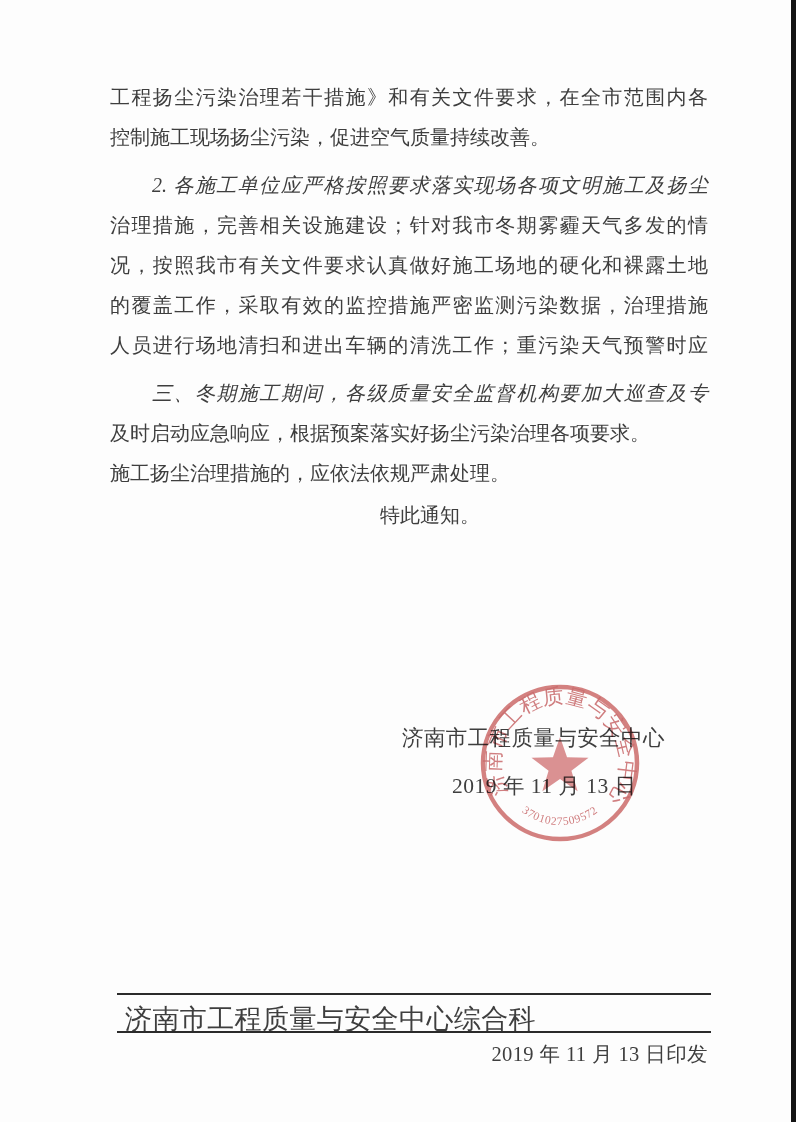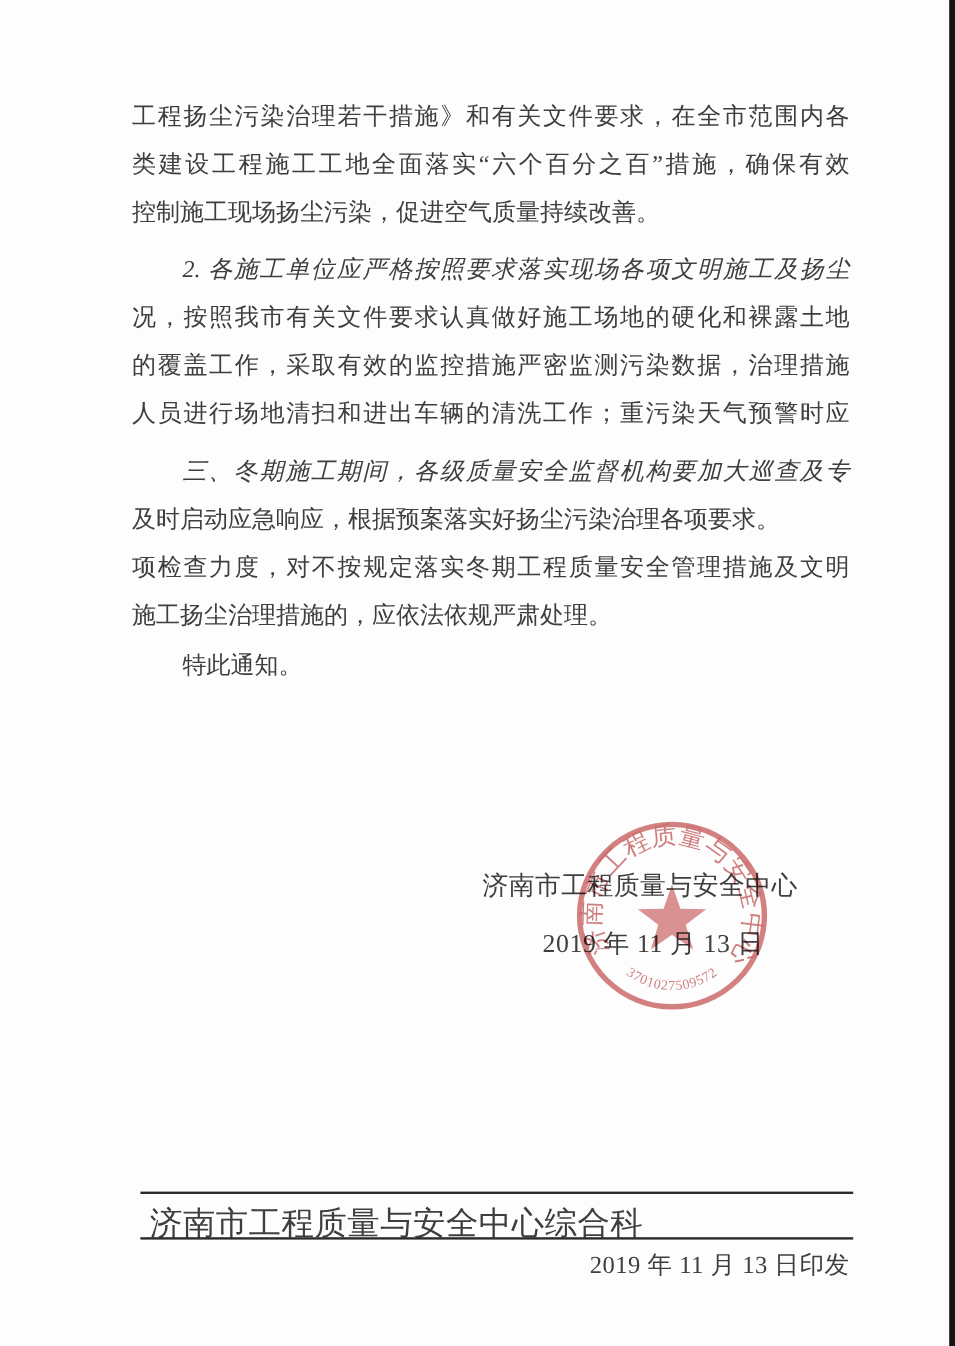--- a/index.html
+++ b/index.html
@@ -18,21 +18,21 @@
 
   
   .doc-body {
     position:absolute; left:110px; top:77px; width:598px;
     font-size:20px;
   }
   .ln { height:40px; line-height:40px; white-space:nowrap; }
   .ln.j { white-space:normal; text-align:justify; text-align-last:justify; }
   .ln.ind { padding-left:42px; }
   .ln.p { margin-top:8px;font-style:italic; }
-  .ln.p2 { margin-top:2px; }
+  .ln.p2 { margin-top:2px;text-align:center; }
 
   
   .sig-org  { position:absolute; left:402px; top:723px; font-size:21.5px; letter-spacing:0.4px; }
   .sig-date { position:absolute; left:452px; top:771px; font-size:21.5px; letter-spacing:0.5px; }
 
   
   .seal {
     position:absolute; left:474px; top:681px; width:172px; height:170px;
     mix-blend-mode:multiply; opacity:0.88;
   }
@@ -47,29 +47,28 @@
 </style>
 </head>
 <body>
 
 <div class="page">
 
   <div class="scan-edge"></div>
 
   <div class="doc-body">
     <div class="ln j">工程扬尘污染治理若干措施》和有关文件要求，在全市范围内各</div>
-    <div class="ln j">类建设工程施工工地全面落实“六个百分之百”措施，确保有效</div>
     <div class="ln">控制施工现场扬尘污染，促进空气质量持续改善。</div>
     <div class="ln j ind p">2. 各施工单位应严格按照要求落实现场各项文明施工及扬尘</div>
+    <div class="ln j">治理措施，完善相关设施建设；针对我市冬期雾霾天气多发的情</div>
     <div class="ln j">况，按照我市有关文件要求认真做好施工场地的硬化和裸露土地</div>
     <div class="ln j">的覆盖工作，采取有效的监控措施严密监测污染数据，治理措施</div>
     <div class="ln j">人员进行场地清扫和进出车辆的清洗工作；重污染天气预警时应</div>
     <div class="ln j ind p">三、冬期施工期间，各级质量安全监督机构要加大巡查及专</div>
     <div class="ln">及时启动应急响应，根据预案落实好扬尘污染治理各项要求。</div>
-    <div class="ln j">项检查力度，对不按规定落实冬期工程质量安全管理措施及文明</div>
     <div class="ln">施工扬尘治理措施的，应依法依规严肃处理。</div>
     <div class="ln ind p2">特此通知。</div>
   </div>
 
   <div class="sig-org">济南市工程质量与安全中心</div>
   <div class="sig-date">2019 年 11 月 13 日</div>
 
   <svg class="seal" viewBox="0 0 172 170">
     <defs>
       <path id="arcTop" d="M 34,112 A 60,60 0 1 1 138,112" fill="none"></path>

